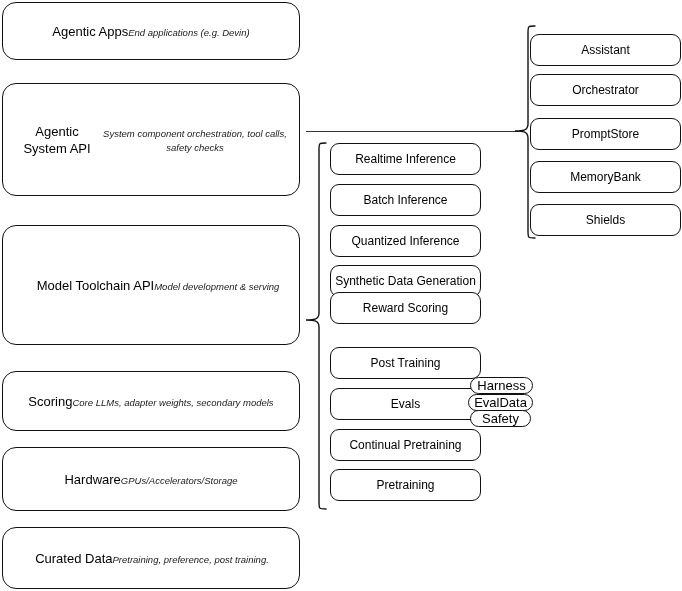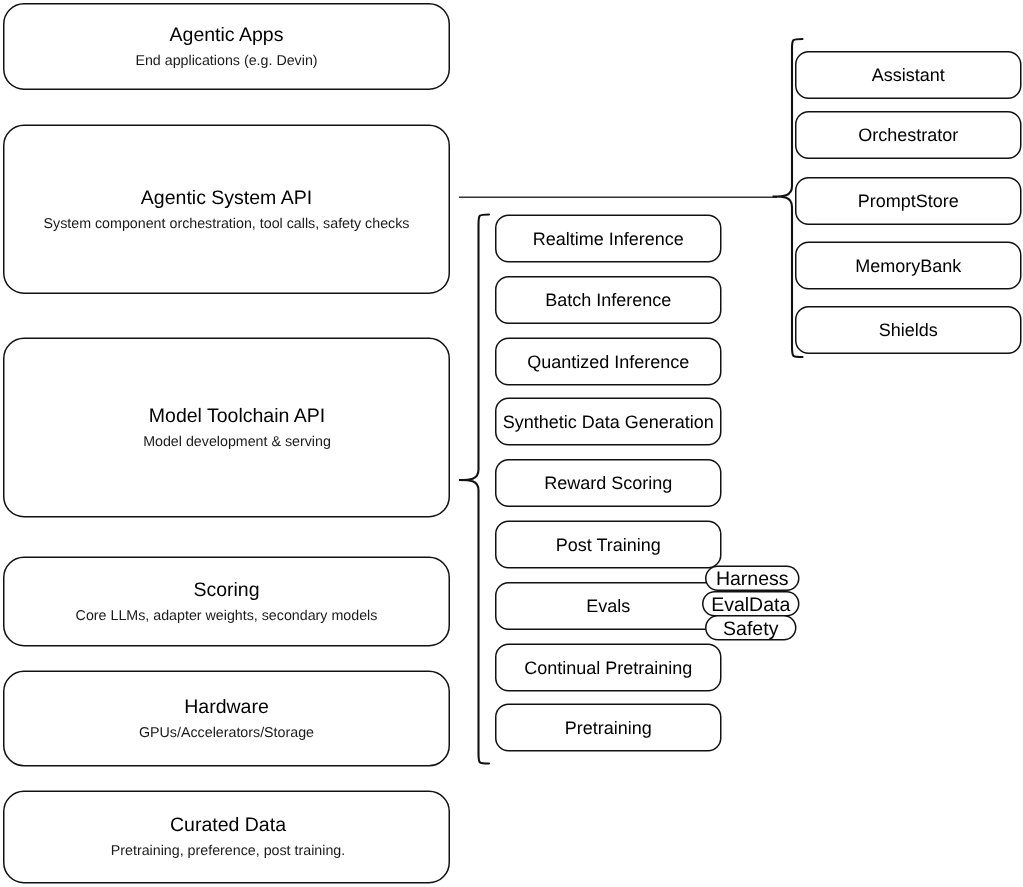--- a/index.html
+++ b/index.html
@@ -17,40 +17,41 @@
     height: 591px;
     overflow: hidden;
     background: #ffffff;
   }
   .node {
     position: absolute;
     box-sizing: border-box;
     border: 1.4px solid #111111;
     background: #ffffff;
     display: flex;
-    flex-direction: column;
+    flex-direction: row;
     align-items: center;
     justify-content: center;
     text-align: center;
   }
   
   .layer {
     border-radius: 14px;
     padding: 4px 10px;
   }
   .layer .title {
     font-size: 13px;
     line-height: 17px;
     color: #000000;
   }
   .layer .subtitle {
     font-size: 9.5px;
     line-height: 14px;
     margin-top: 3px;
     color: #1a1a1a;
+    font-style: italic;
   }
   
   .cap {
     border-radius: 9px;
     height: 32px;
   }
   .cap .title {
     font-size: 12px;
     line-height: 15px;
   }
@@ -127,21 +128,21 @@
   </div>
   <div class="node cap" style="left:330px; top:184px; width:151px;">
     <div class="title">Batch Inference</div>
   </div>
   <div class="node cap" style="left:330px; top:225px; width:151px;">
     <div class="title">Quantized Inference</div>
   </div>
   <div class="node cap" style="left:330px; top:265px; width:151px;">
     <div class="title">Synthetic Data Generation</div>
   </div>
-  <div class="node cap" style="left:330px; top:306px; width:151px;">
+  <div class="node cap" style="left:330px; top:292px; width:151px;">
     <div class="title">Reward Scoring</div>
   </div>
   <div class="node cap" style="left:330px; top:347px; width:151px;">
     <div class="title">Post Training</div>
   </div>
   <div class="node cap" style="left:330px; top:388px; width:151px;">
     <div class="title">Evals</div>
   </div>
   <div class="node cap" style="left:330px; top:429px; width:151px;align-items:center;">
     <div class="title">Continual Pretraining</div>

